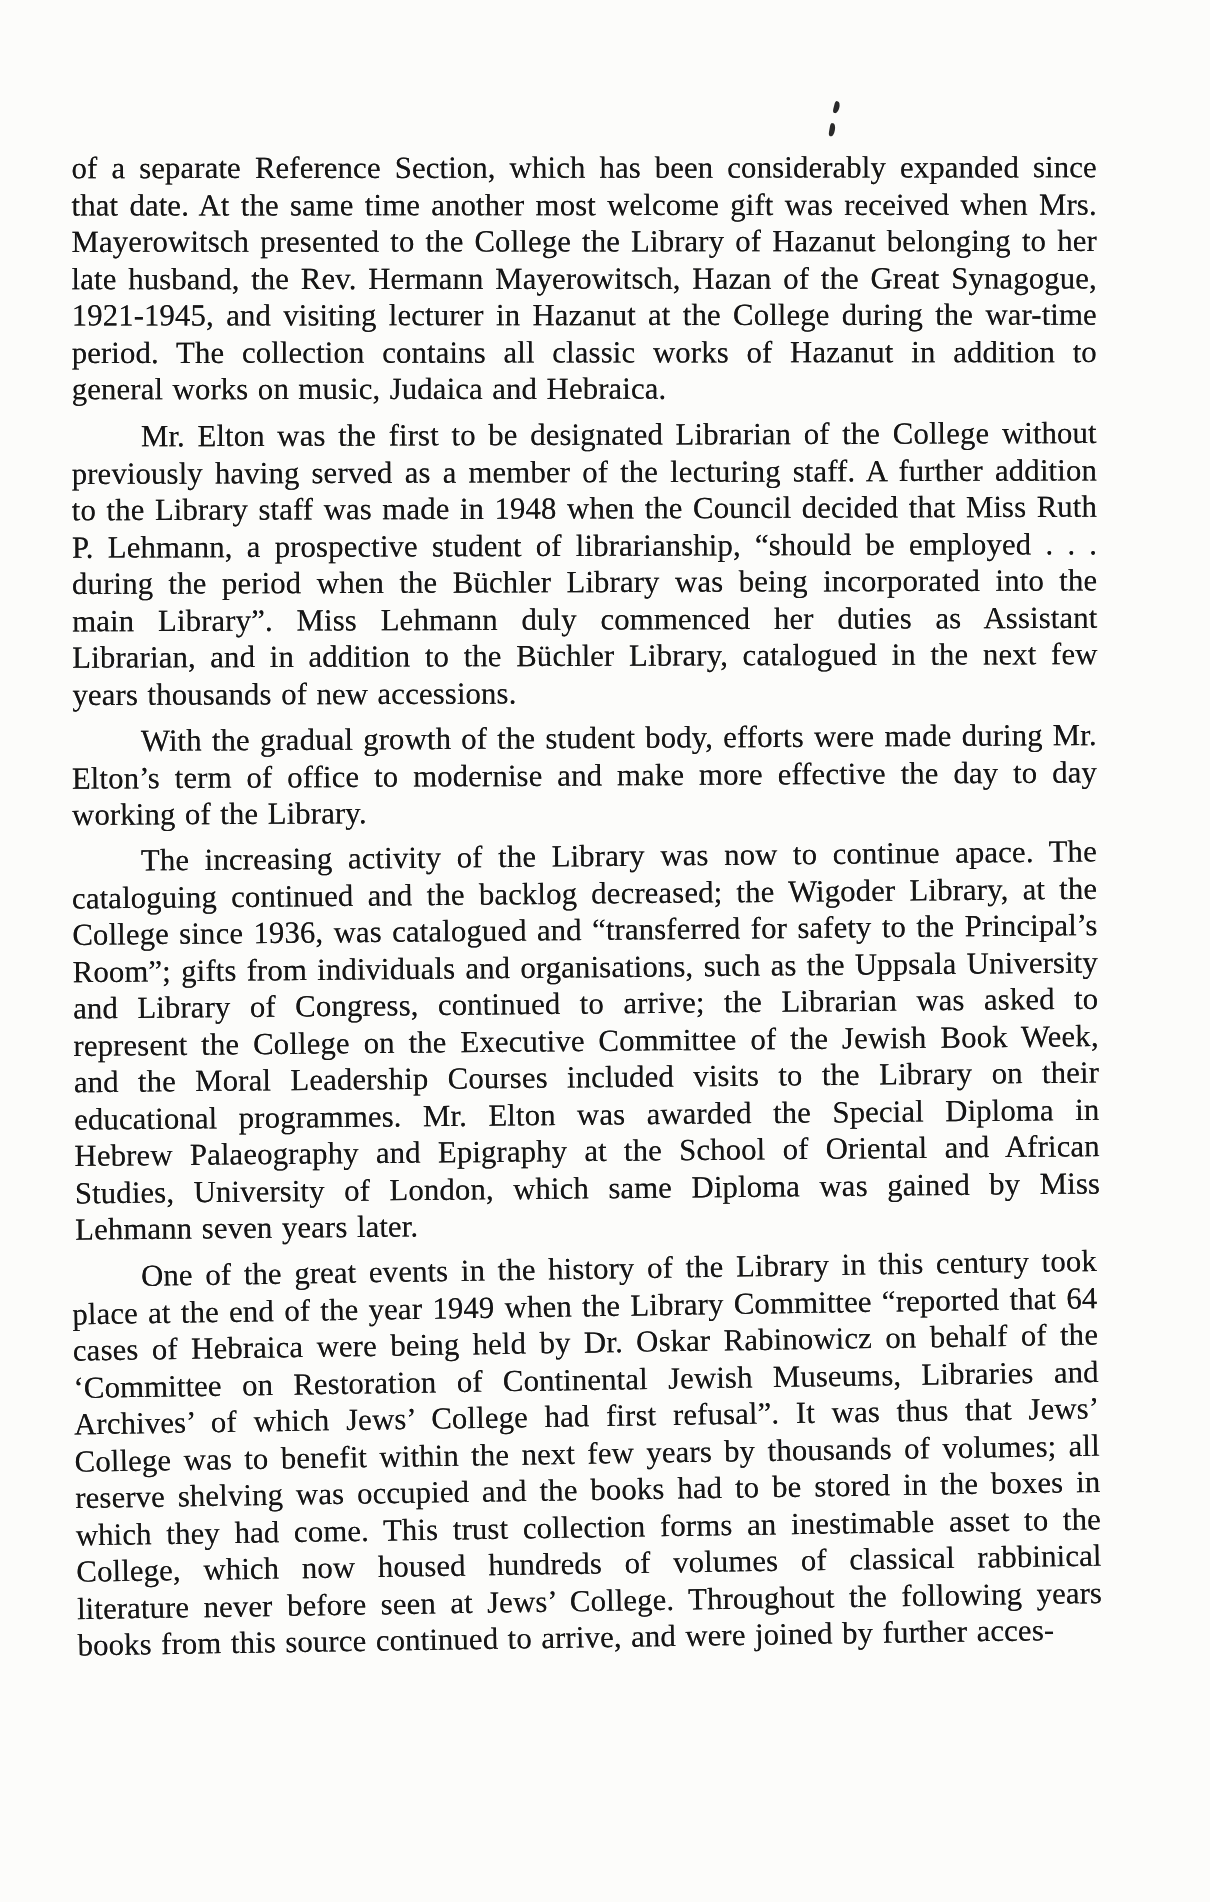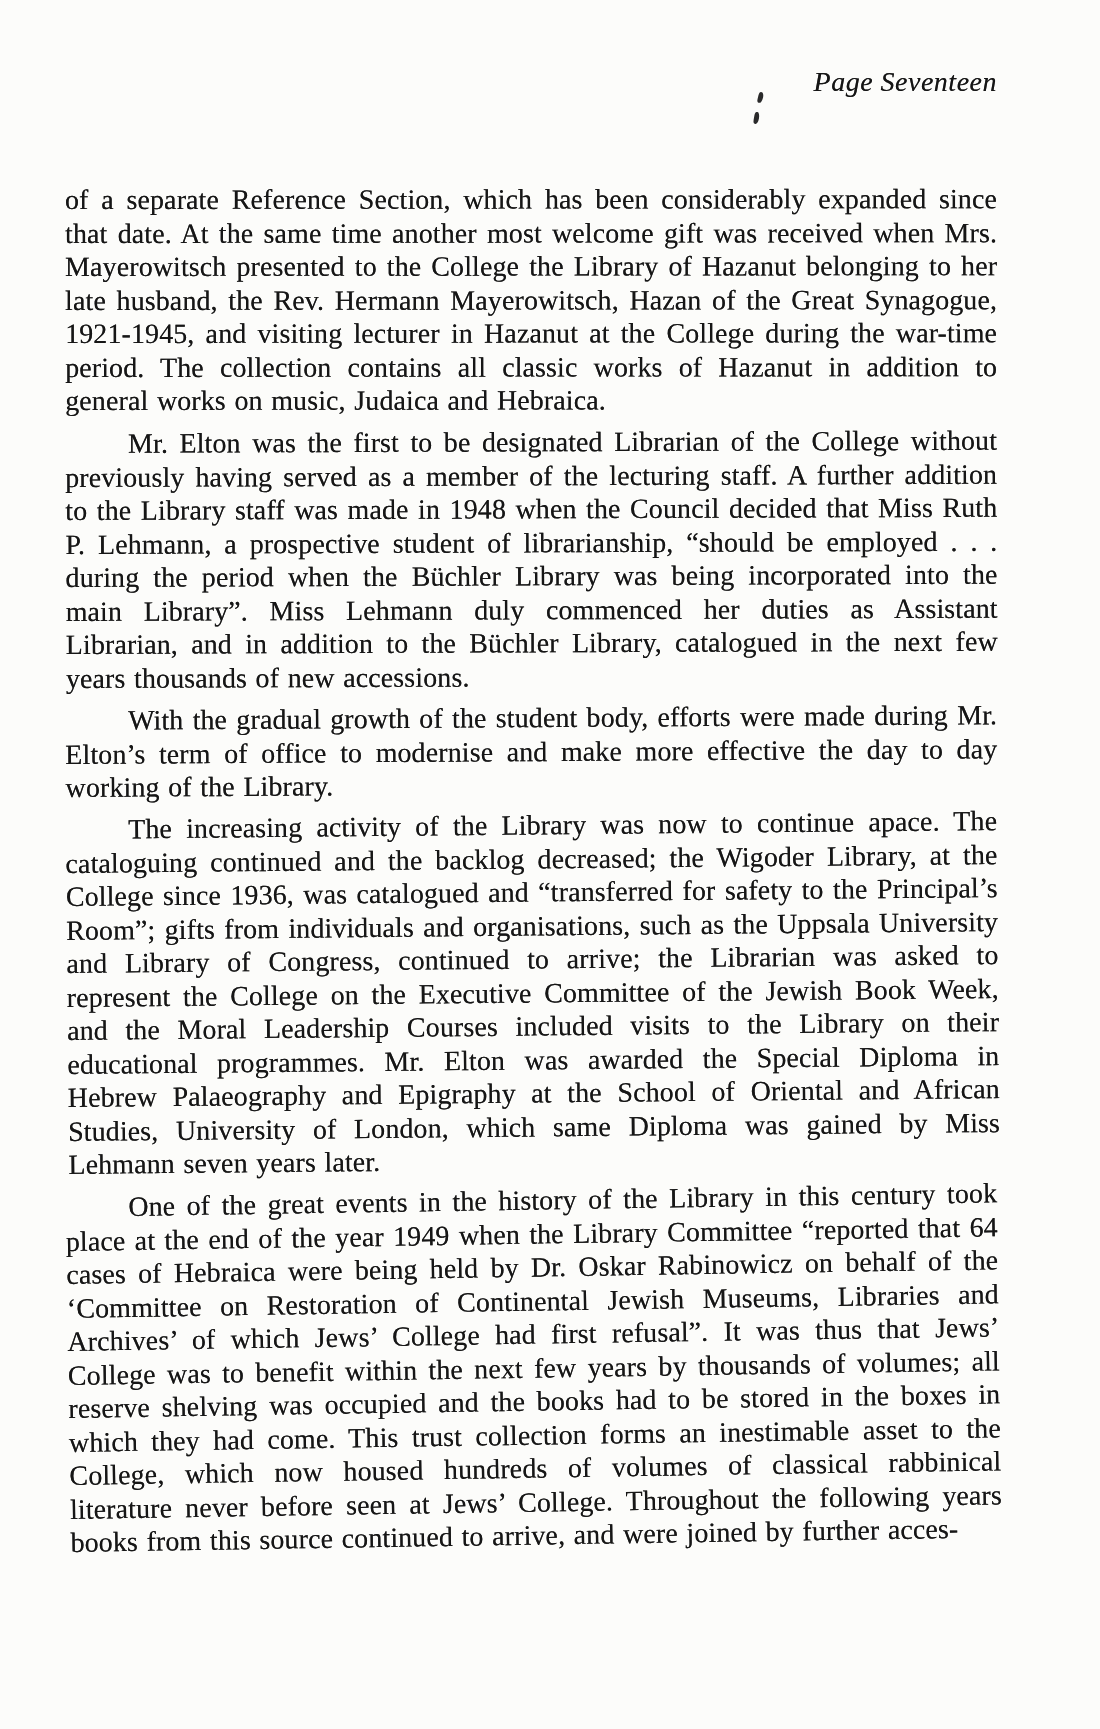--- a/index.html
+++ b/index.html
@@ -47,32 +47,31 @@
     font-size: 28px;
     line-height: 33.5px;
     text-align: justify;
     word-spacing: 1.5px;
     letter-spacing: 0.1px;
     text-shadow: 0 0 0.55px rgba(0,0,0,0.7);
     transform-origin: left top;
   }
   .body-text p.indent { text-indent: 63px; }
   
-  .body-text p:nth-child(1) { transform: rotate(-0.05deg); margin-top: 46px; }
+  .body-text p:nth-child(1) { transform: rotate(-0.05deg); }
   .body-text p:nth-child(2) { transform: rotate(-0.2deg); }
   .body-text p:nth-child(3) { transform: rotate(-0.35deg); }
   .body-text p:nth-child(4) { transform: rotate(-0.55deg); }
   .body-text p:nth-child(5) { transform: rotate(-0.9deg); }
 </style>
 </head>
 <body>
 
 <div class="page">
 
-  <div class="page-header">Page Seventeen</div>
 
   <span class="speck speck-1"></span>
   <span class="speck speck-2"></span>
 
   <div class="body-text">
     <p>of a separate Reference Section, which has been considerably expanded since that date. At the same time another most welcome gift was received when Mrs. Mayerowitsch presented to the College the Library of Hazanut belonging to her late husband, the Rev. Hermann Mayerowitsch, Hazan of the Great Synagogue, 1921-1945, and visiting lecturer in Hazanut at the College during the war-time period. The collection contains all classic works of Hazanut in addition to general works on music, Judaica and Hebraica.</p>
     <p class="indent">Mr. Elton was the first to be designated Librarian of the College without previously having served as a member of the lecturing staff. A further addition to the Library staff was made in 1948 when the Council decided that Miss Ruth P. Lehmann, a prospective student of librarianship, “should be employed . . . during the period when the Büchler Library was being incorporated into the main Library”. Miss Lehmann duly commenced her duties as Assistant Librarian, and in addition to the Büchler Library, catalogued in the next few years thousands of new accessions.</p>
     <p class="indent">With the gradual growth of the student body, efforts were made during Mr. Elton’s term of office to modernise and make more effective the day to day working of the Library.</p>
     <p class="indent">The increasing activity of the Library was now to continue apace. The cataloguing continued and the backlog decreased; the Wigoder Library, at the College since 1936, was catalogued and “transferred for safety to the Principal’s Room”; gifts from individuals and organisations, such as the Uppsala University and Library of Congress, continued to arrive; the Librarian was asked to represent the College on the Executive Committee of the Jewish Book Week, and the Moral Leadership Courses included visits to the Library on their educational programmes. Mr. Elton was awarded the Special Diploma in Hebrew Palaeography and Epigraphy at the School of Oriental and African Studies, University of London, which same Diploma was gained by Miss Lehmann seven years later.</p>
     <p class="indent">One of the great events in the history of the Library in this century took place at the end of the year 1949 when the Library Committee “reported that 64 cases of Hebraica were being held by Dr. Oskar Rabinowicz on behalf of the ‘Committee on Restoration of Continental Jewish Museums, Libraries and Archives’ of which Jews’ College had first refusal”. It was thus that Jews’ College was to benefit within the next few years by thousands of volumes; all reserve shelving was occupied and the books had to be stored in the boxes in which they had come. This trust collection forms an inestimable asset to the College, which now housed hundreds of volumes of classical rabbinical literature never before seen at Jews’ College. Throughout the following years books from this source continued to arrive, and were joined by further acces-</p>

